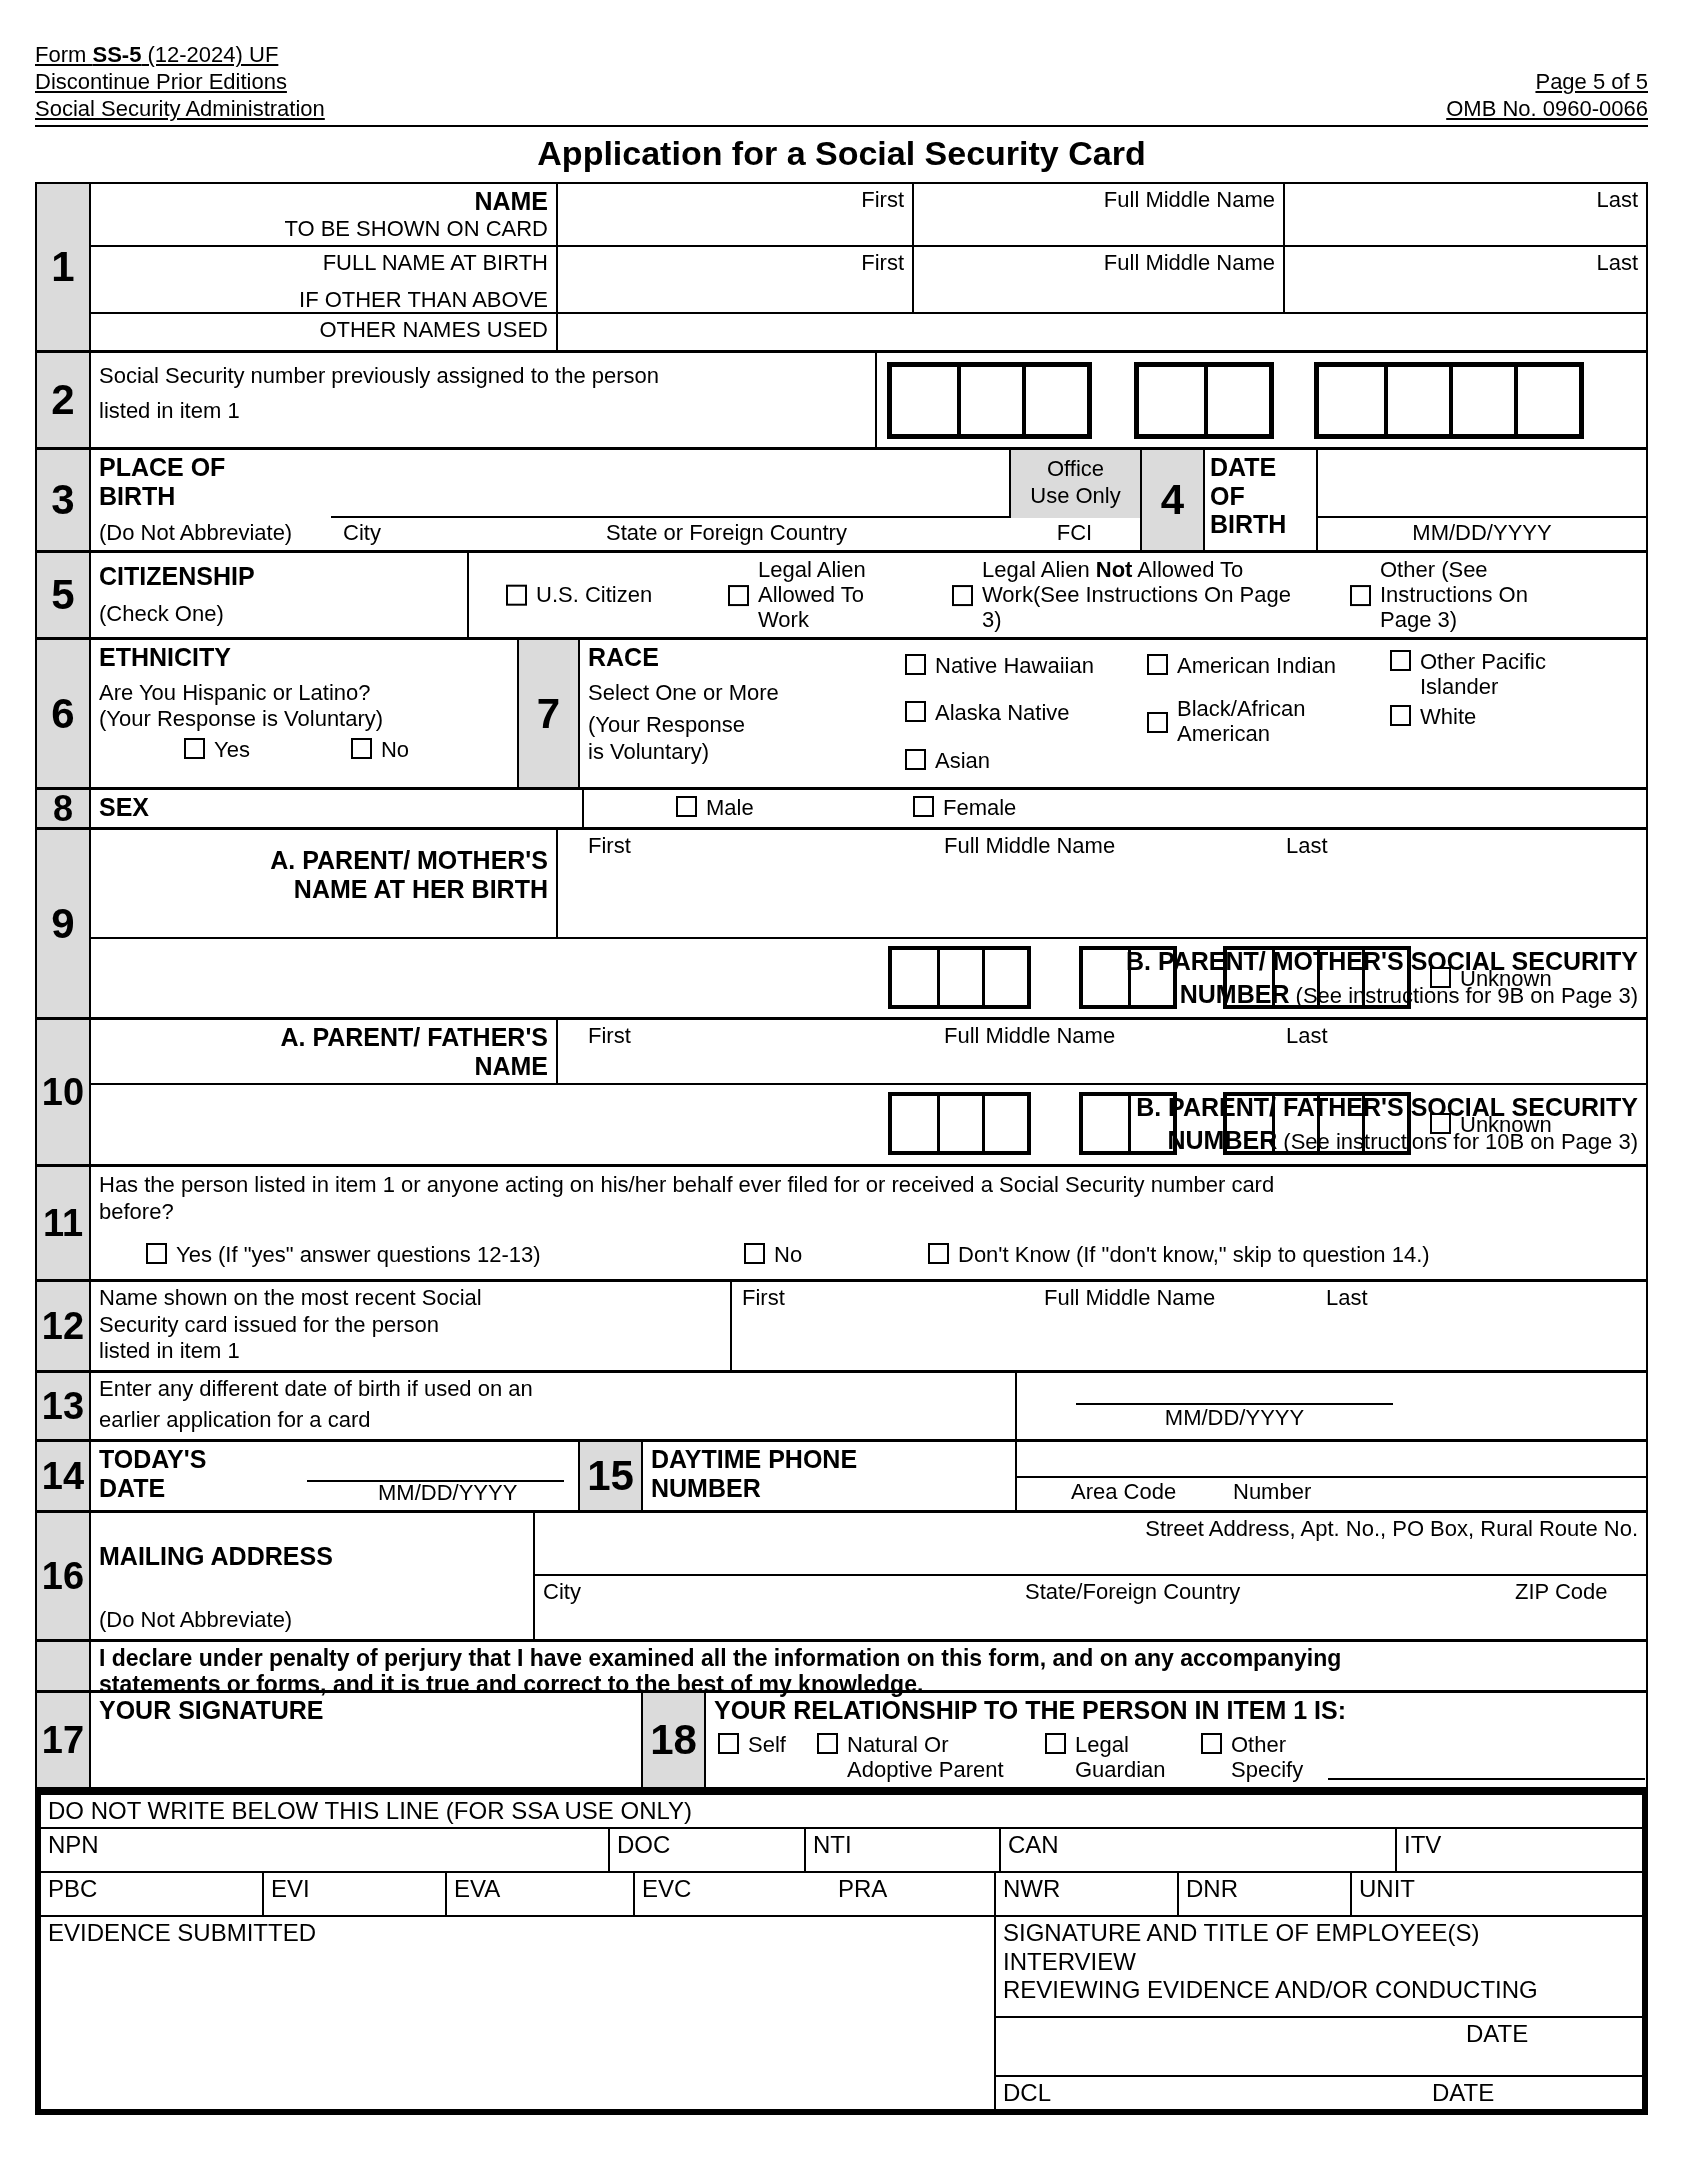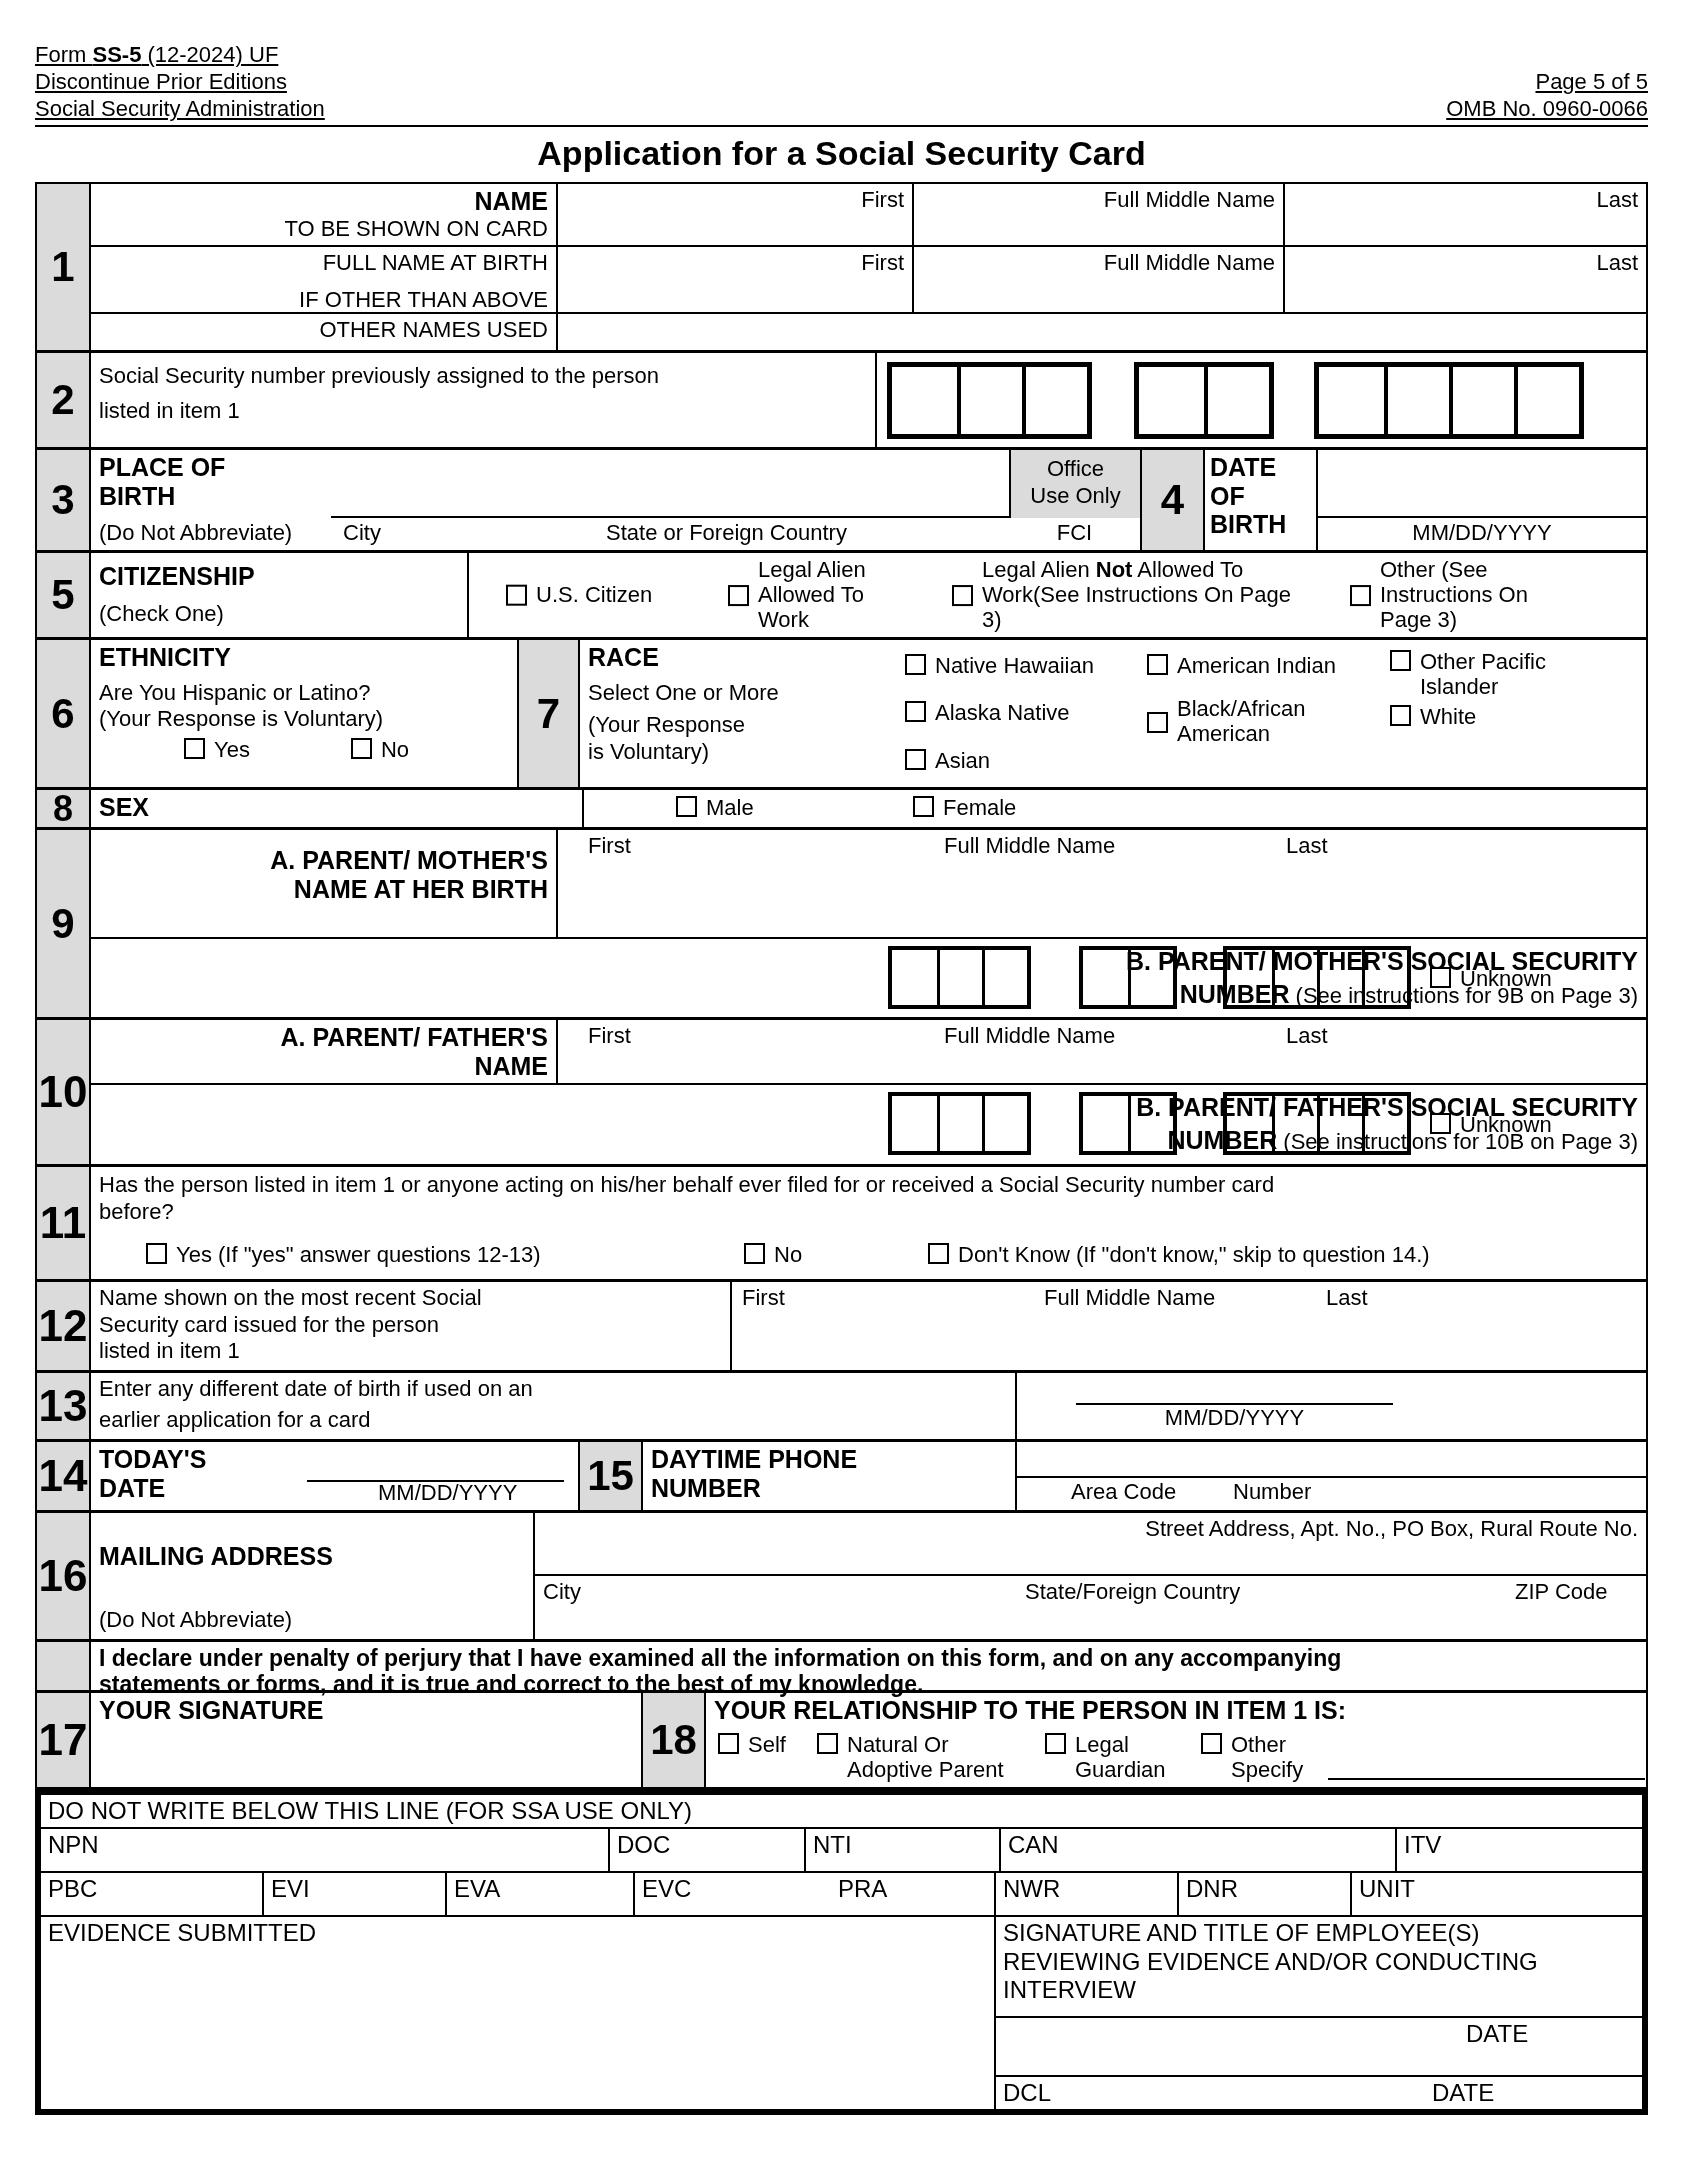--- a/index.html
+++ b/index.html
@@ -17,21 +17,21 @@
   .hdr .l div, .hdr .r div { line-height: 1.22; }
   .hdr .r { text-align: right; }
   .title { text-align: center; font-size: 34px; font-weight: bold; margin: 7px 0 9px; }
 
   
   .form { border: 2px solid var(--bd); }
   .row { display: flex; border-top: 3px solid var(--bd); position: relative; }
   .row.first { border-top: none; }
   .num { flex: 0 0 54px; background: var(--shade); display: flex; align-items: center;
          justify-content: center; font-weight: bold; font-size: 42px; border-right: 2px solid var(--bd); }
-  .num.two { font-size: 44px; }
+  .num.two { font-size: 38px; }
   .numi { flex: 0 0 65px; background: var(--shade); display: flex; align-items: center;
           justify-content: center; font-weight: bold; font-size: 42px;
           border-left: 2px solid var(--bd); border-right: 2px solid var(--bd); }
   .col { flex: 1 1 auto; display: flex; flex-direction: column; min-width: 0; text-align: right; }
   .sub { display: flex; border-top: 2px solid var(--bd); }
   .sub.first { border-top: none; }
   .cell { position: relative; padding: 3px 8px; }
   .bl { border-left: 2px solid var(--bd); }
   .b { font-weight: bold; font-size: 25px; line-height: 1.14; }
   .t { font-size: 22px; line-height: 1.2; }
@@ -502,22 +502,22 @@
       <div class="c" style="flex:0 0 163px"><span>PRA</span></div>
       <div class="c bl" style="flex:0 0 183px"><span>NWR</span></div>
       <div class="c bl" style="flex:0 0 173px"><span>DNR</span></div>
       <div class="c bl flex1"><span>UNIT</span></div>
     </div>
     <div class="hrow" style="height:194px">
       <div class="c" style="flex:0 0 953px"><span>EVIDENCE SUBMITTED</span></div>
       <div class="bl flex1" style="display:flex;flex-direction:column">
         <div class="c" style="height:99px;line-height:1.18">
           <div>SIGNATURE AND TITLE OF EMPLOYEE(S)</div>
+          <div>INTERVIEW</div>
           <div>REVIEWING EVIDENCE AND/OR CONDUCTING</div>
-          <div>INTERVIEW</div>
         </div>
         <div class="c" style="height:59px;border-top:2px solid var(--bd);position:relative">
           <span class="abs" style="left:470px;top:2px">DATE</span>
         </div>
         <div class="c flex1" style="border-top:2px solid var(--bd);position:relative">
           <span>DCL</span>
           <span class="abs" style="left:436px;top:2px">DATE</span>
         </div>
       </div>
     </div>

